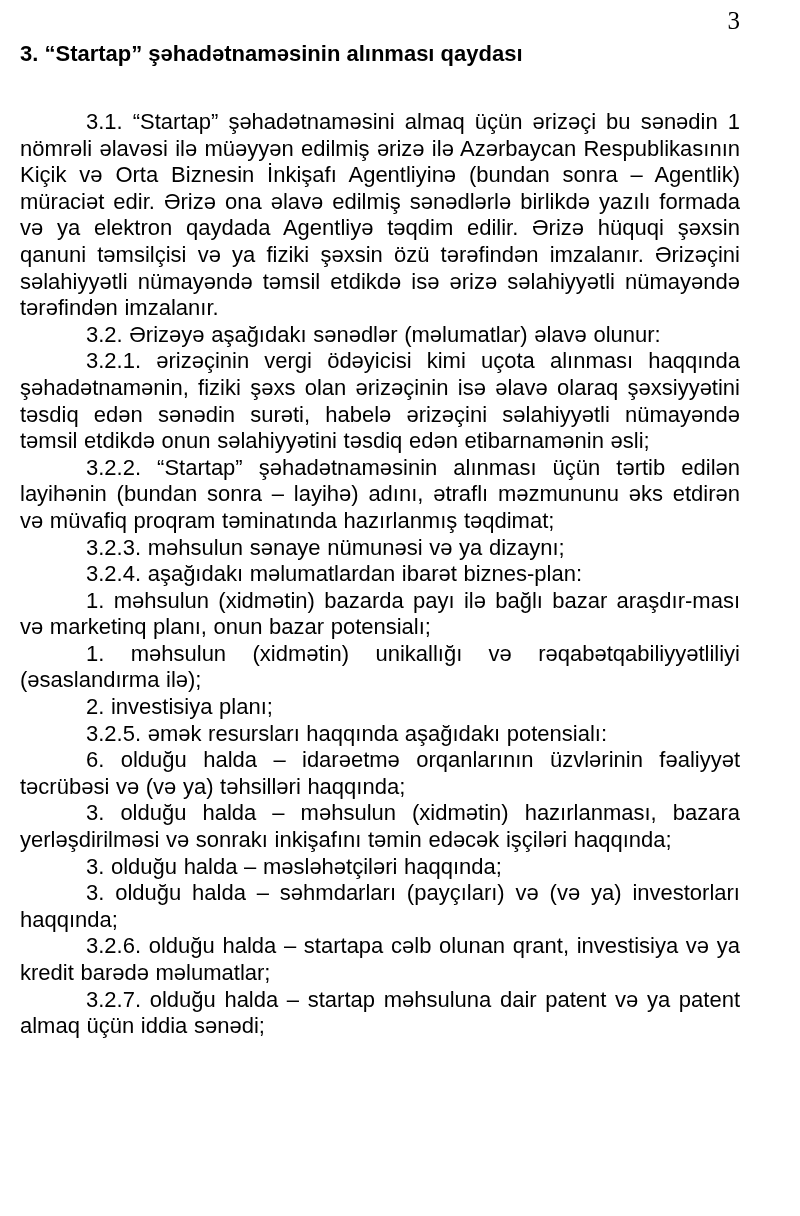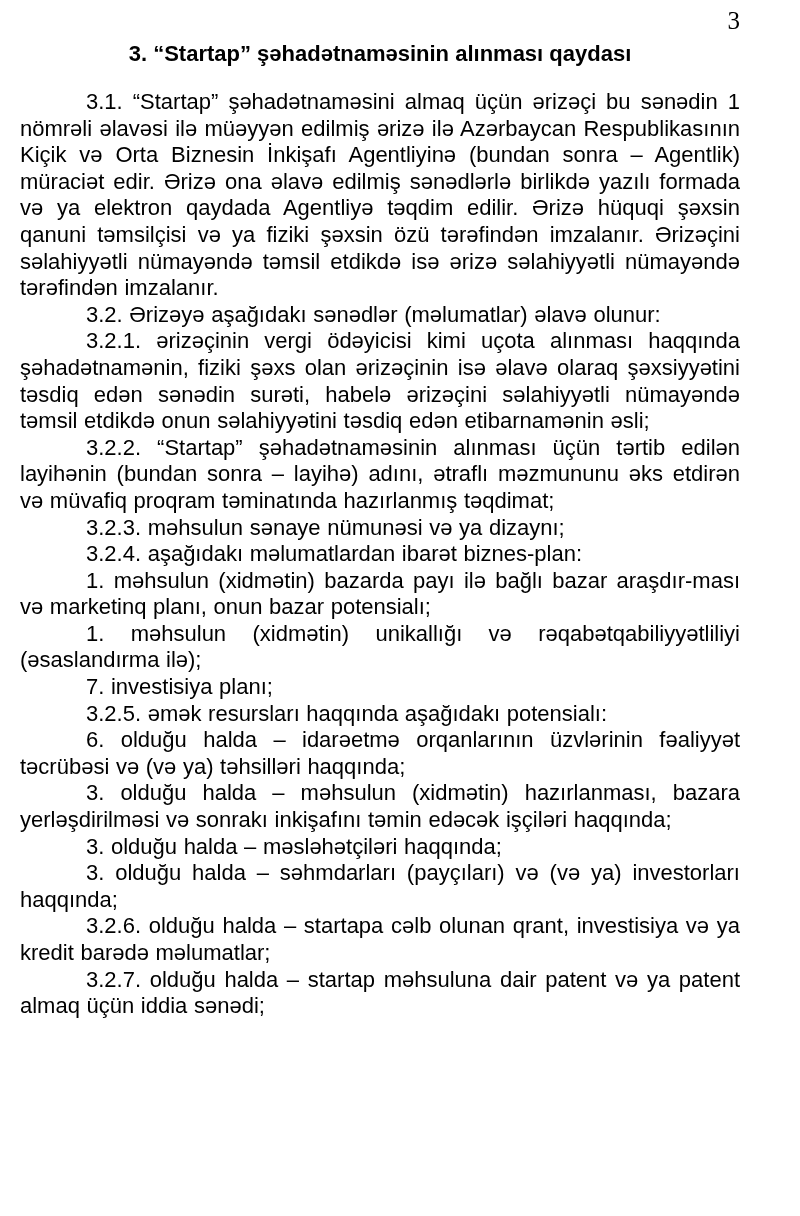--- a/index.html
+++ b/index.html
@@ -23,26 +23,25 @@
   .page-number {
     font-family: "Liberation Serif", serif;
     font-size: 25px;
     line-height: 26px;
     text-align: right;
     margin: 0 0 4px 0;
   }
   .doc-title {
     font-size: 22px;
     font-weight: bold;
-    text-align: center;
     line-height: 27px;
     margin: 6px 0 0 0;
   }
   .content {
-    margin-top: 22px;
+    margin-top: 42px;
   }
   .content p {
     margin: 0;
     font-size: 22px;
     line-height: 26.6px;
     text-align: justify;
     text-indent: 66px;
     word-spacing: 0.5px;
   }
 </style>
@@ -54,21 +53,21 @@
   <h1 class="doc-title">3. “Startap” şəhadətnaməsinin alınması qaydası</h1>
   <div class="content">
     <p>3.1. “Startap” şəhadətnaməsini almaq üçün ərizəçi bu sənədin 1 nömrəli əlavəsi ilə müəyyən edilmiş ərizə ilə Azərbaycan Respublikasının Kiçik və Orta Biznesin İnkişafı Agentliyinə (bundan sonra – Agentlik) müraciət edir. Ərizə ona əlavə edilmiş sənədlərlə birlikdə yazılı formada və ya elektron qaydada Agentliyə təqdim edilir. Ərizə hüquqi şəxsin qanuni təmsilçisi və ya fiziki şəxsin özü tərəfindən imzalanır. Ərizəçini səlahiyyətli nümayəndə təmsil etdikdə isə ərizə səlahiyyətli nümayəndə tərəfindən imzalanır.</p>
     <p>3.2. Ərizəyə aşağıdakı sənədlər (məlumatlar) əlavə olunur:</p>
     <p>3.2.1. ərizəçinin vergi ödəyicisi kimi uçota alınması haqqında şəhadətnamənin, fiziki şəxs olan ərizəçinin isə əlavə olaraq şəxsiyyətini təsdiq edən sənədin surəti, habelə ərizəçini səlahiyyətli nümayəndə təmsil etdikdə onun səlahiyyətini təsdiq edən etibarnamənin əsli;</p>
     <p>3.2.2. “Startap” şəhadətnaməsinin alınması üçün tərtib edilən layihənin (bundan sonra – layihə) adını, ətraflı məzmununu əks etdirən və müvafiq proqram təminatında hazırlanmış təqdimat;</p>
     <p>3.2.3. məhsulun sənaye nümunəsi və ya dizaynı;</p>
     <p>3.2.4. aşağıdakı məlumatlardan ibarət biznes-plan:</p>
     <p>1. məhsulun (xidmətin) bazarda payı ilə bağlı bazar araşdır-ması və marketinq planı, onun bazar potensialı;</p>
     <p>1. məhsulun (xidmətin) unikallığı və rəqabətqabiliyyətliliyi (əsaslandırma ilə);</p>
-    <p>7. investisiya planı;</p>
+    <p>2. investisiya planı;</p>
     <p>3.2.5. əmək resursları haqqında aşağıdakı potensialı:</p>
     <p>6. olduğu halda – idarəetmə orqanlarının üzvlərinin fəaliyyət təcrübəsi və (və ya) təhsilləri haqqında;</p>
     <p>3. olduğu halda – məhsulun (xidmətin) hazırlanması, bazara yerləşdirilməsi və sonrakı inkişafını təmin edəcək işçiləri haqqında;</p>
     <p>3. olduğu halda – məsləhətçiləri haqqında;</p>
     <p>3. olduğu halda – səhmdarları (payçıları) və (və ya) investorları haqqında;</p>
     <p>3.2.6. olduğu halda – startapa cəlb olunan qrant, investisiya və ya kredit barədə məlumatlar;</p>
     <p>3.2.7. olduğu halda – startap məhsuluna dair patent və ya patent almaq üçün iddia sənədi;</p>
   </div>
 </div>
 

